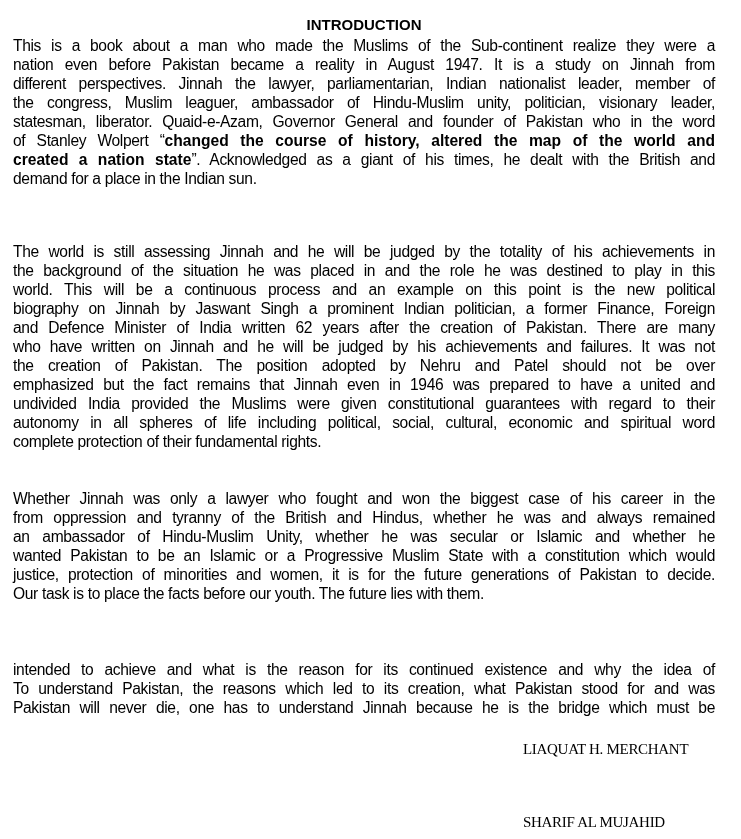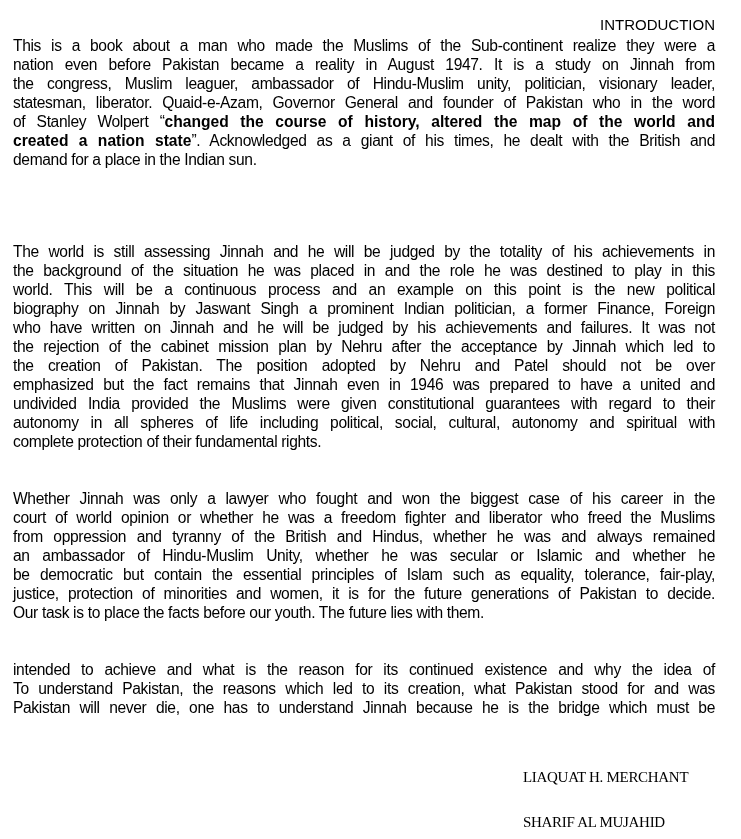--- a/index.html
+++ b/index.html
@@ -19,22 +19,22 @@
       position: absolute;
       left: 13px;
       top: 0;
       width: 702px;
     }
     .title {
       position: absolute;
       left: 0;
       top: 15px;
       width: 702px;
-      text-align: right;
-      font-weight: normal;
+      text-align: center;
+      font-weight: bold;
       font-size: 15px;
       line-height: 19px;
       letter-spacing: 0px;
     }
     .para {
       position: absolute;
       left: 0;
       width: 702px;
       font-size: 15.6px;
       line-height: 19px;
@@ -63,60 +63,60 @@
     #p4 { top: 660px; }
     .signature {
       position: absolute;
       left: 523px;
       font-family: "Liberation Serif", serif;
       font-size: 15px;
       line-height: 19px;
       letter-spacing: -0.3px;
       white-space: nowrap;
     }
-    #sig1 { top: 768px; }
+    #sig1 { top: 740px; }
     #sig2 { top: 813px; }
   </style>
 </head>
 <body>
 
 <div class="page">
 
   <div class="title">INTRODUCTION</div>
 
   <div class="para" id="p1">
     <span class="line">This is a book about a man who made the Muslims of the Sub-continent realize they were a</span>
     <span class="line">nation even before Pakistan became a reality in August 1947. It is a study on Jinnah from</span>
+    <span class="line">different perspectives. Jinnah the lawyer, parliamentarian, Indian nationalist leader, member of</span>
     <span class="line">the congress, Muslim leaguer, ambassador of Hindu-Muslim unity, politician, visionary leader,</span>
     <span class="line">statesman, liberator. Quaid-e-Azam, Governor General and founder of Pakistan who in the word</span>
     <span class="line"><span>of Stanley Wolpert “</span><span class="bold">changed the course of history, altered the map of the world and</span></span>
     <span class="line"><span class="bold">created a nation state</span><span>”. Acknowledged as a giant of his times, he dealt with the British and</span></span>
     <span class="line last">demand for a place in the Indian sun.</span>
   </div>
 
   <div class="para" id="p2">
     <span class="line">The world is still assessing Jinnah and he will be judged by the totality of his achievements in</span>
     <span class="line">the background of the situation he was placed in and the role he was destined to play in this</span>
     <span class="line">world. This will be a continuous process and an example on this point is the new political</span>
     <span class="line">biography on Jinnah by Jaswant Singh a prominent Indian politician, a former Finance, Foreign</span>
+    <span class="line">and Defence Minister of India written 62 years after the creation of Pakistan. There are many</span>
     <span class="line">who have written on Jinnah and he will be judged by his achievements and failures. It was not</span>
-    <span class="line">the rejection of the cabinet mission plan by Nehru after the acceptance by Jinnah which led to</span>
     <span class="line">the creation of Pakistan. The position adopted by Nehru and Patel should not be over</span>
     <span class="line">emphasized but the fact remains that Jinnah even in 1946 was prepared to have a united and</span>
     <span class="line">undivided India provided the Muslims were given constitutional guarantees with regard to their</span>
-    <span class="line">autonomy in all spheres of life including political, social, cultural, autonomy and spiritual with</span>
+    <span class="line">autonomy in all spheres of life including political, social, cultural, economic and spiritual word</span>
     <span class="line last">complete protection of their fundamental rights.</span>
   </div>
 
   <div class="para" id="p3">
     <span class="line">Whether Jinnah was only a lawyer who fought and won the biggest case of his career in the</span>
-    <span class="line">court of world opinion or whether he was a freedom fighter and liberator who freed the Muslims</span>
     <span class="line">from oppression and tyranny of the British and Hindus, whether he was and always remained</span>
     <span class="line">an ambassador of Hindu-Muslim Unity, whether he was secular or Islamic and whether he</span>
-    <span class="line">be democratic but contain the essential principles of Islam such as equality, tolerance, fair-play,</span>
+    <span class="line">wanted Pakistan to be an Islamic or a Progressive Muslim State with a constitution which would</span>
     <span class="line">justice, protection of minorities and women, it is for the future generations of Pakistan to decide.</span>
     <span class="line last">Our task is to place the facts before our youth. The future lies with them.</span>
   </div>
 
   <div class="para" id="p4">
     <span class="line">intended to achieve and what is the reason for its continued existence and why the idea of</span>
     <span class="line">To understand Pakistan, the reasons which led to its creation, what Pakistan stood for and was</span>
     <span class="line">Pakistan will never die, one has to understand Jinnah because he is the bridge which must be</span>
   </div>
 

